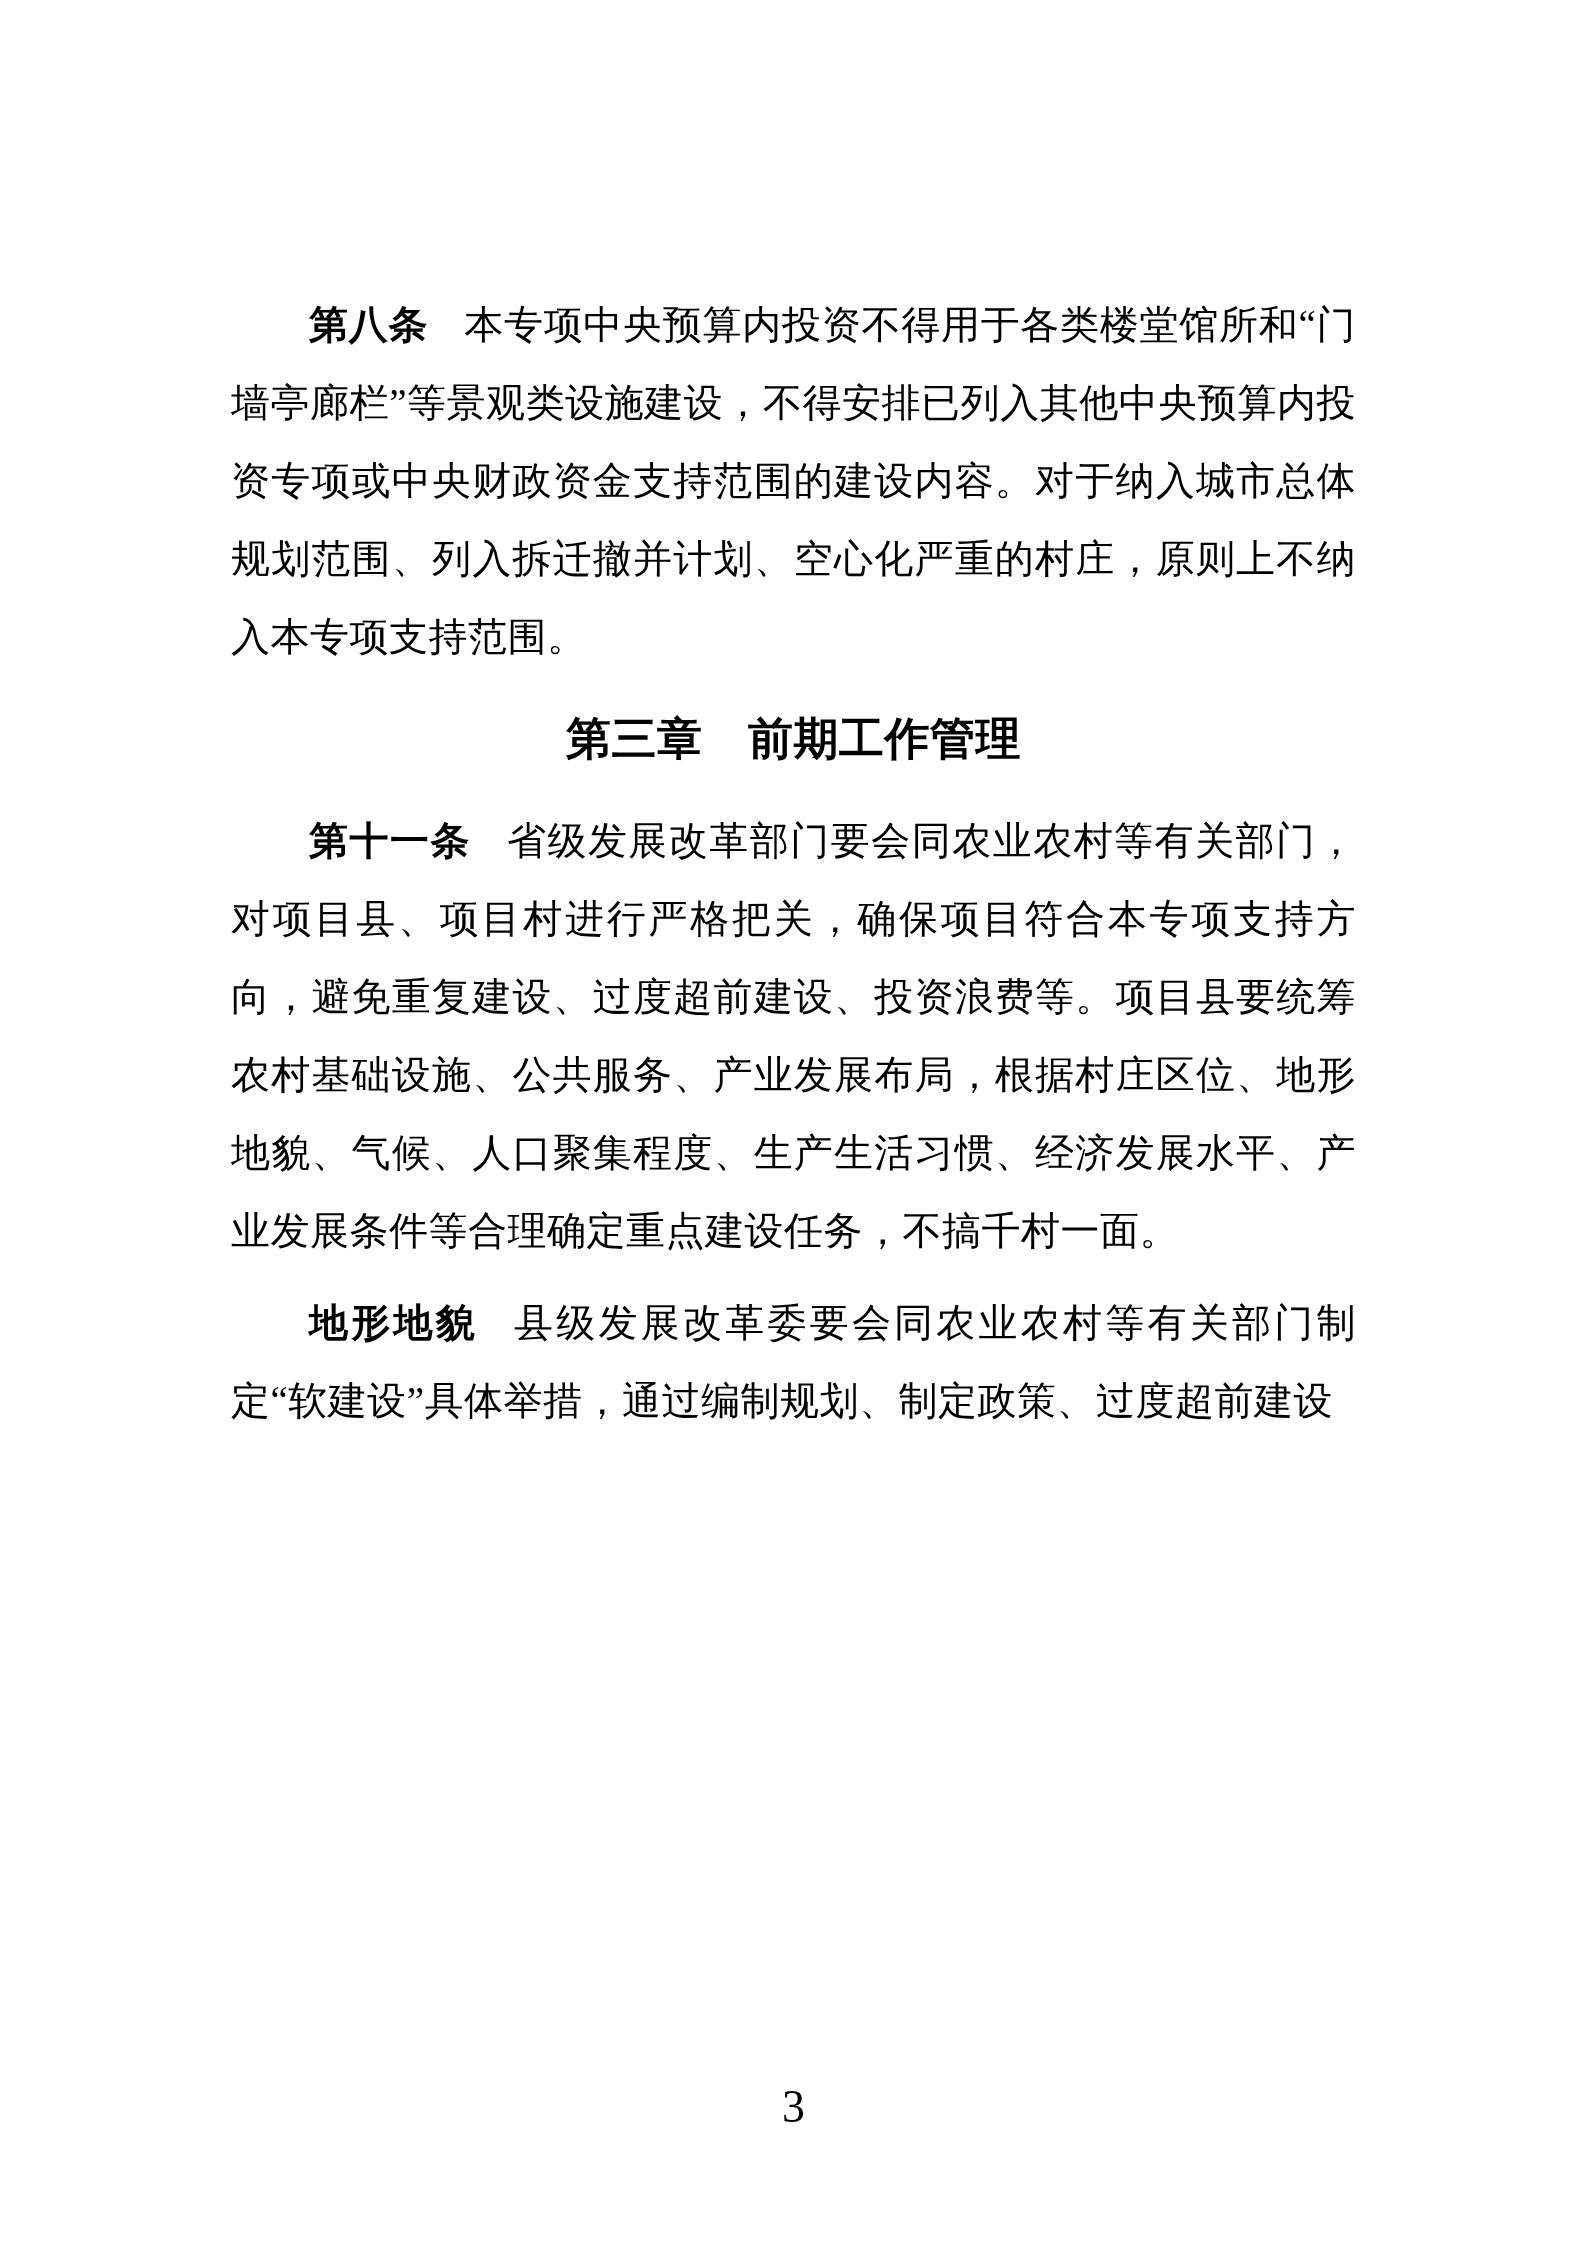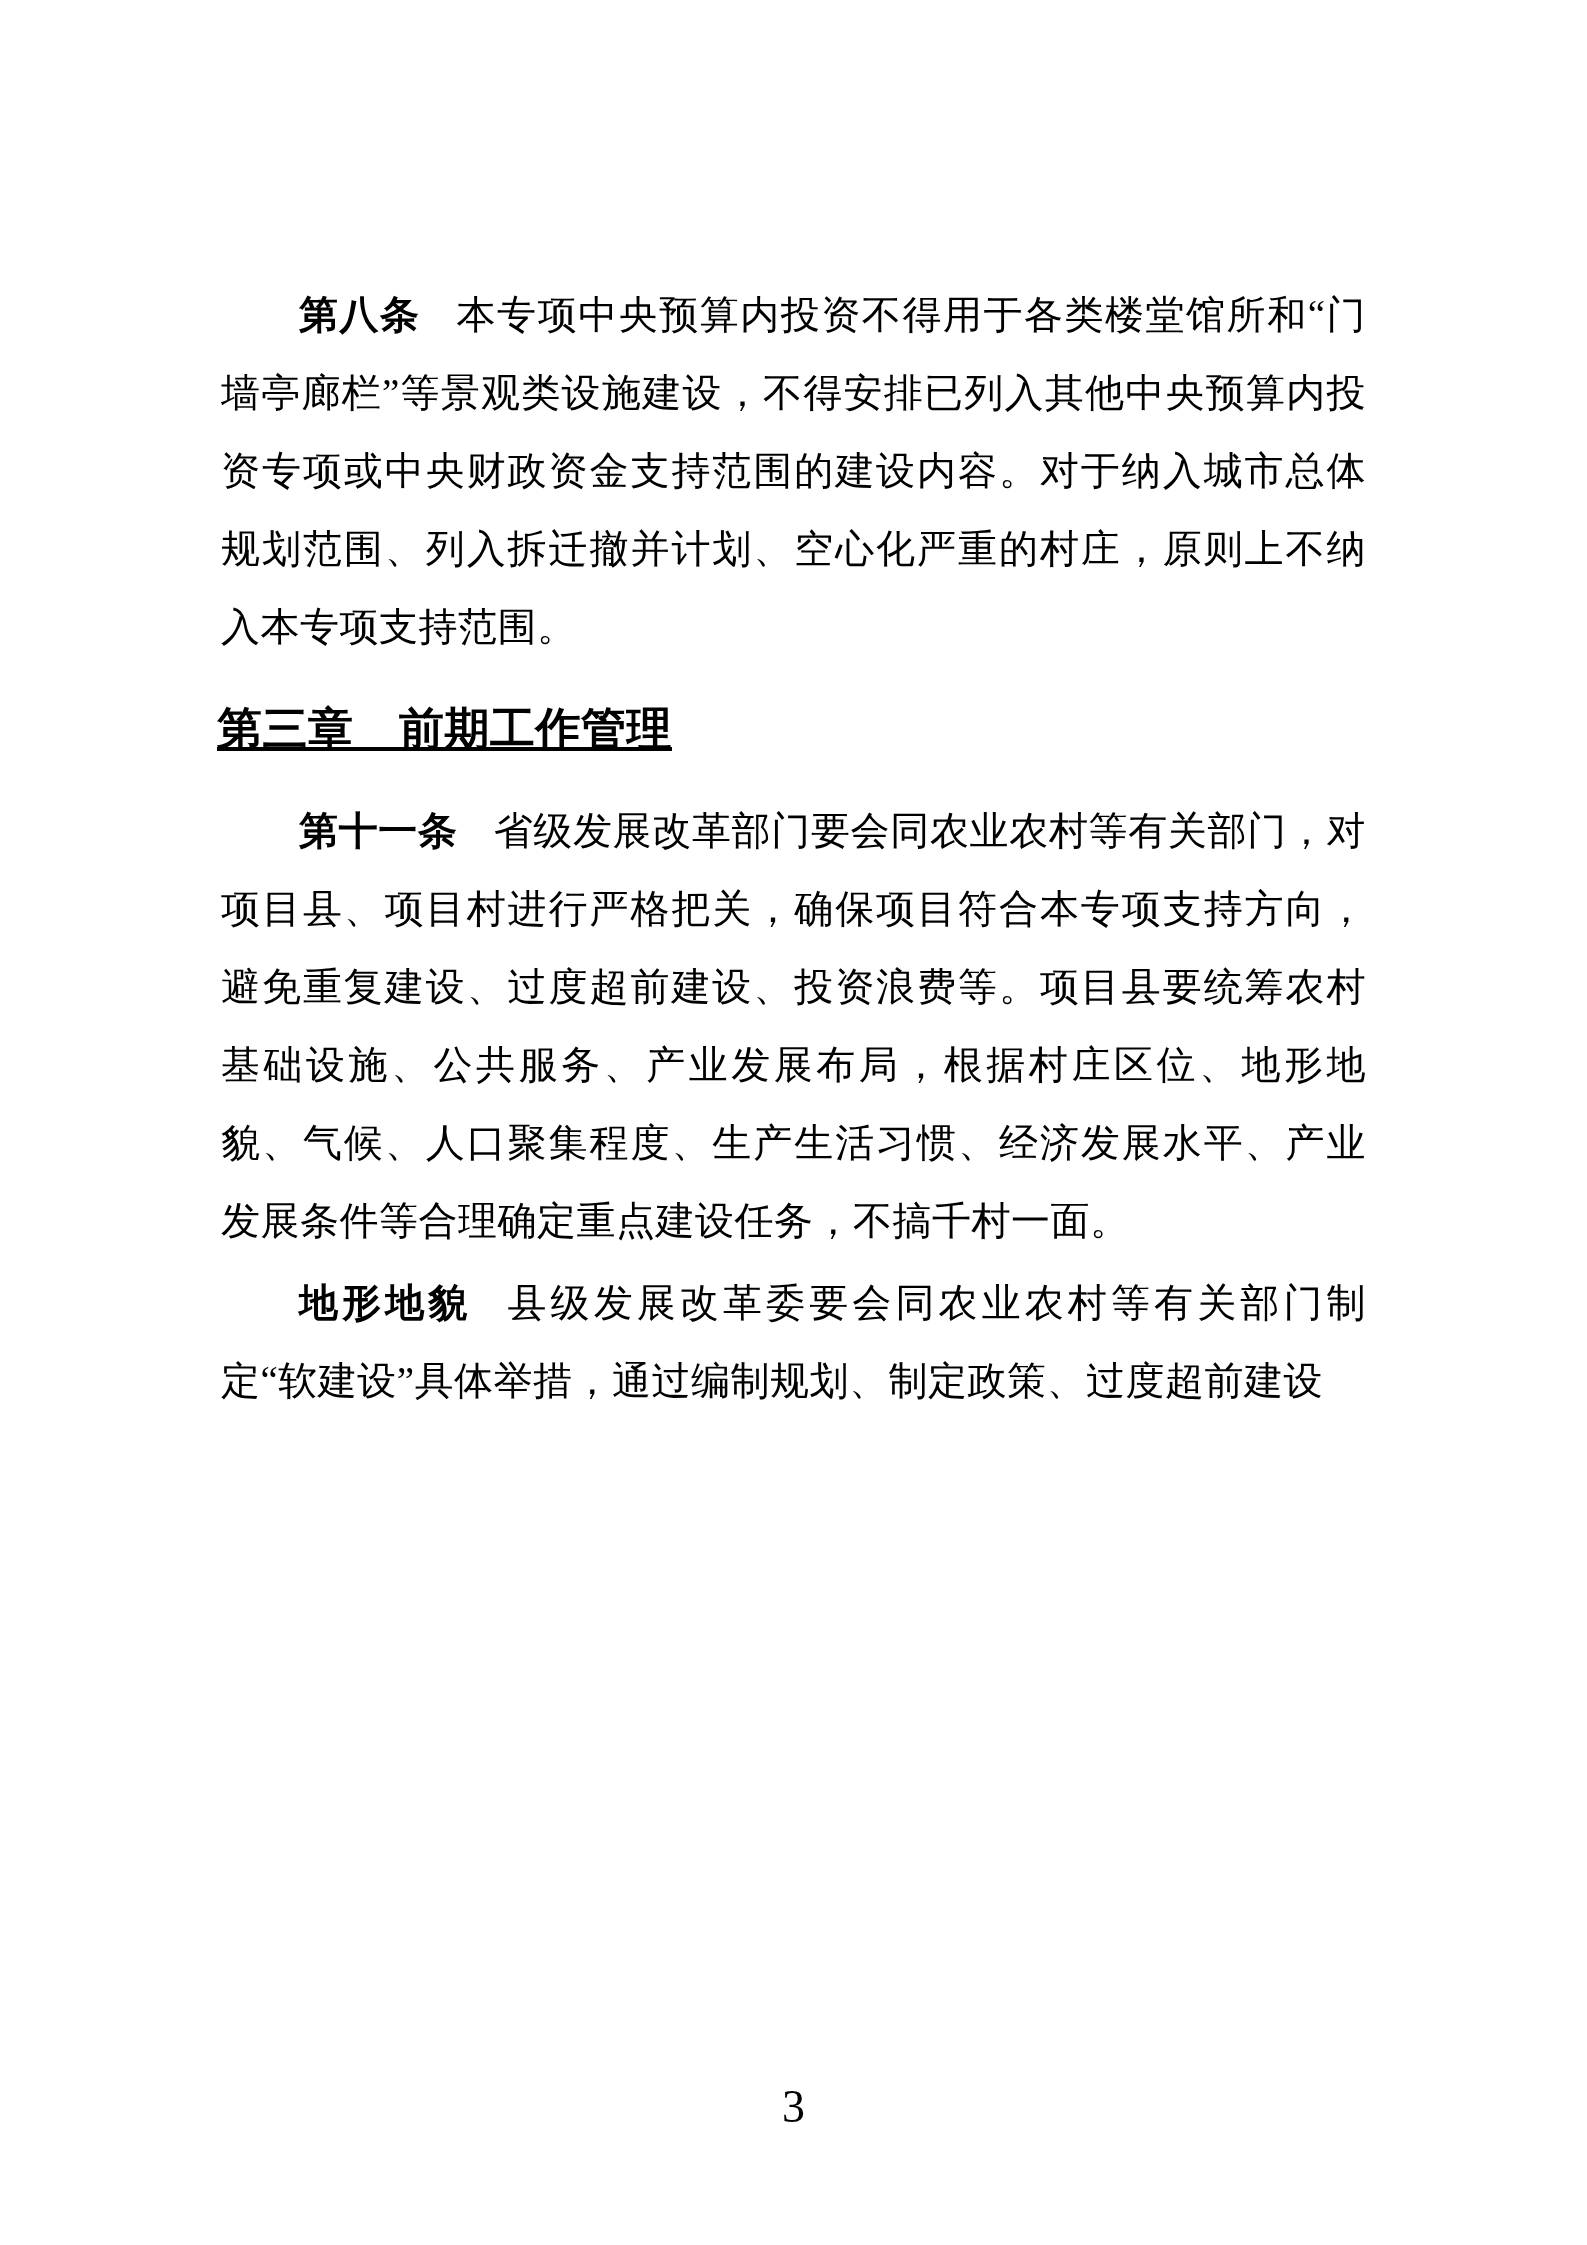--- a/index.html
+++ b/index.html
@@ -21,37 +21,36 @@
     position: absolute;
     left: 217px;
     top: 272px;
     width: 1153px;
     font-size: 39px;
     line-height: 78px;
     text-align: justify;
     letter-spacing: 0.5px;
   }
   .para {
-    margin: 4px;
+    margin: 14px;
     text-indent: 78px;
   }
   .article-label {
     font-family: "Liberation Sans", "DejaVu Sans", sans-serif;
     font-weight: bold;
     margin-right: 36px;
   }
   .chapter {
     margin: 24px 0;
-    text-align: left;
+    text-align: center;
     text-indent: 0;
     font-family: "Liberation Sans", "DejaVu Sans", sans-serif;
     font-weight: bold;
     font-size: 45px;
     line-height: 78px;
-    text-decoration: underline;
   }
   .page-number {
     position: absolute;
     top: 2082px;
     left: 0;
     width: 100%;
     text-align: center;
     font-size: 46px;
     line-height: 50px;
   }

